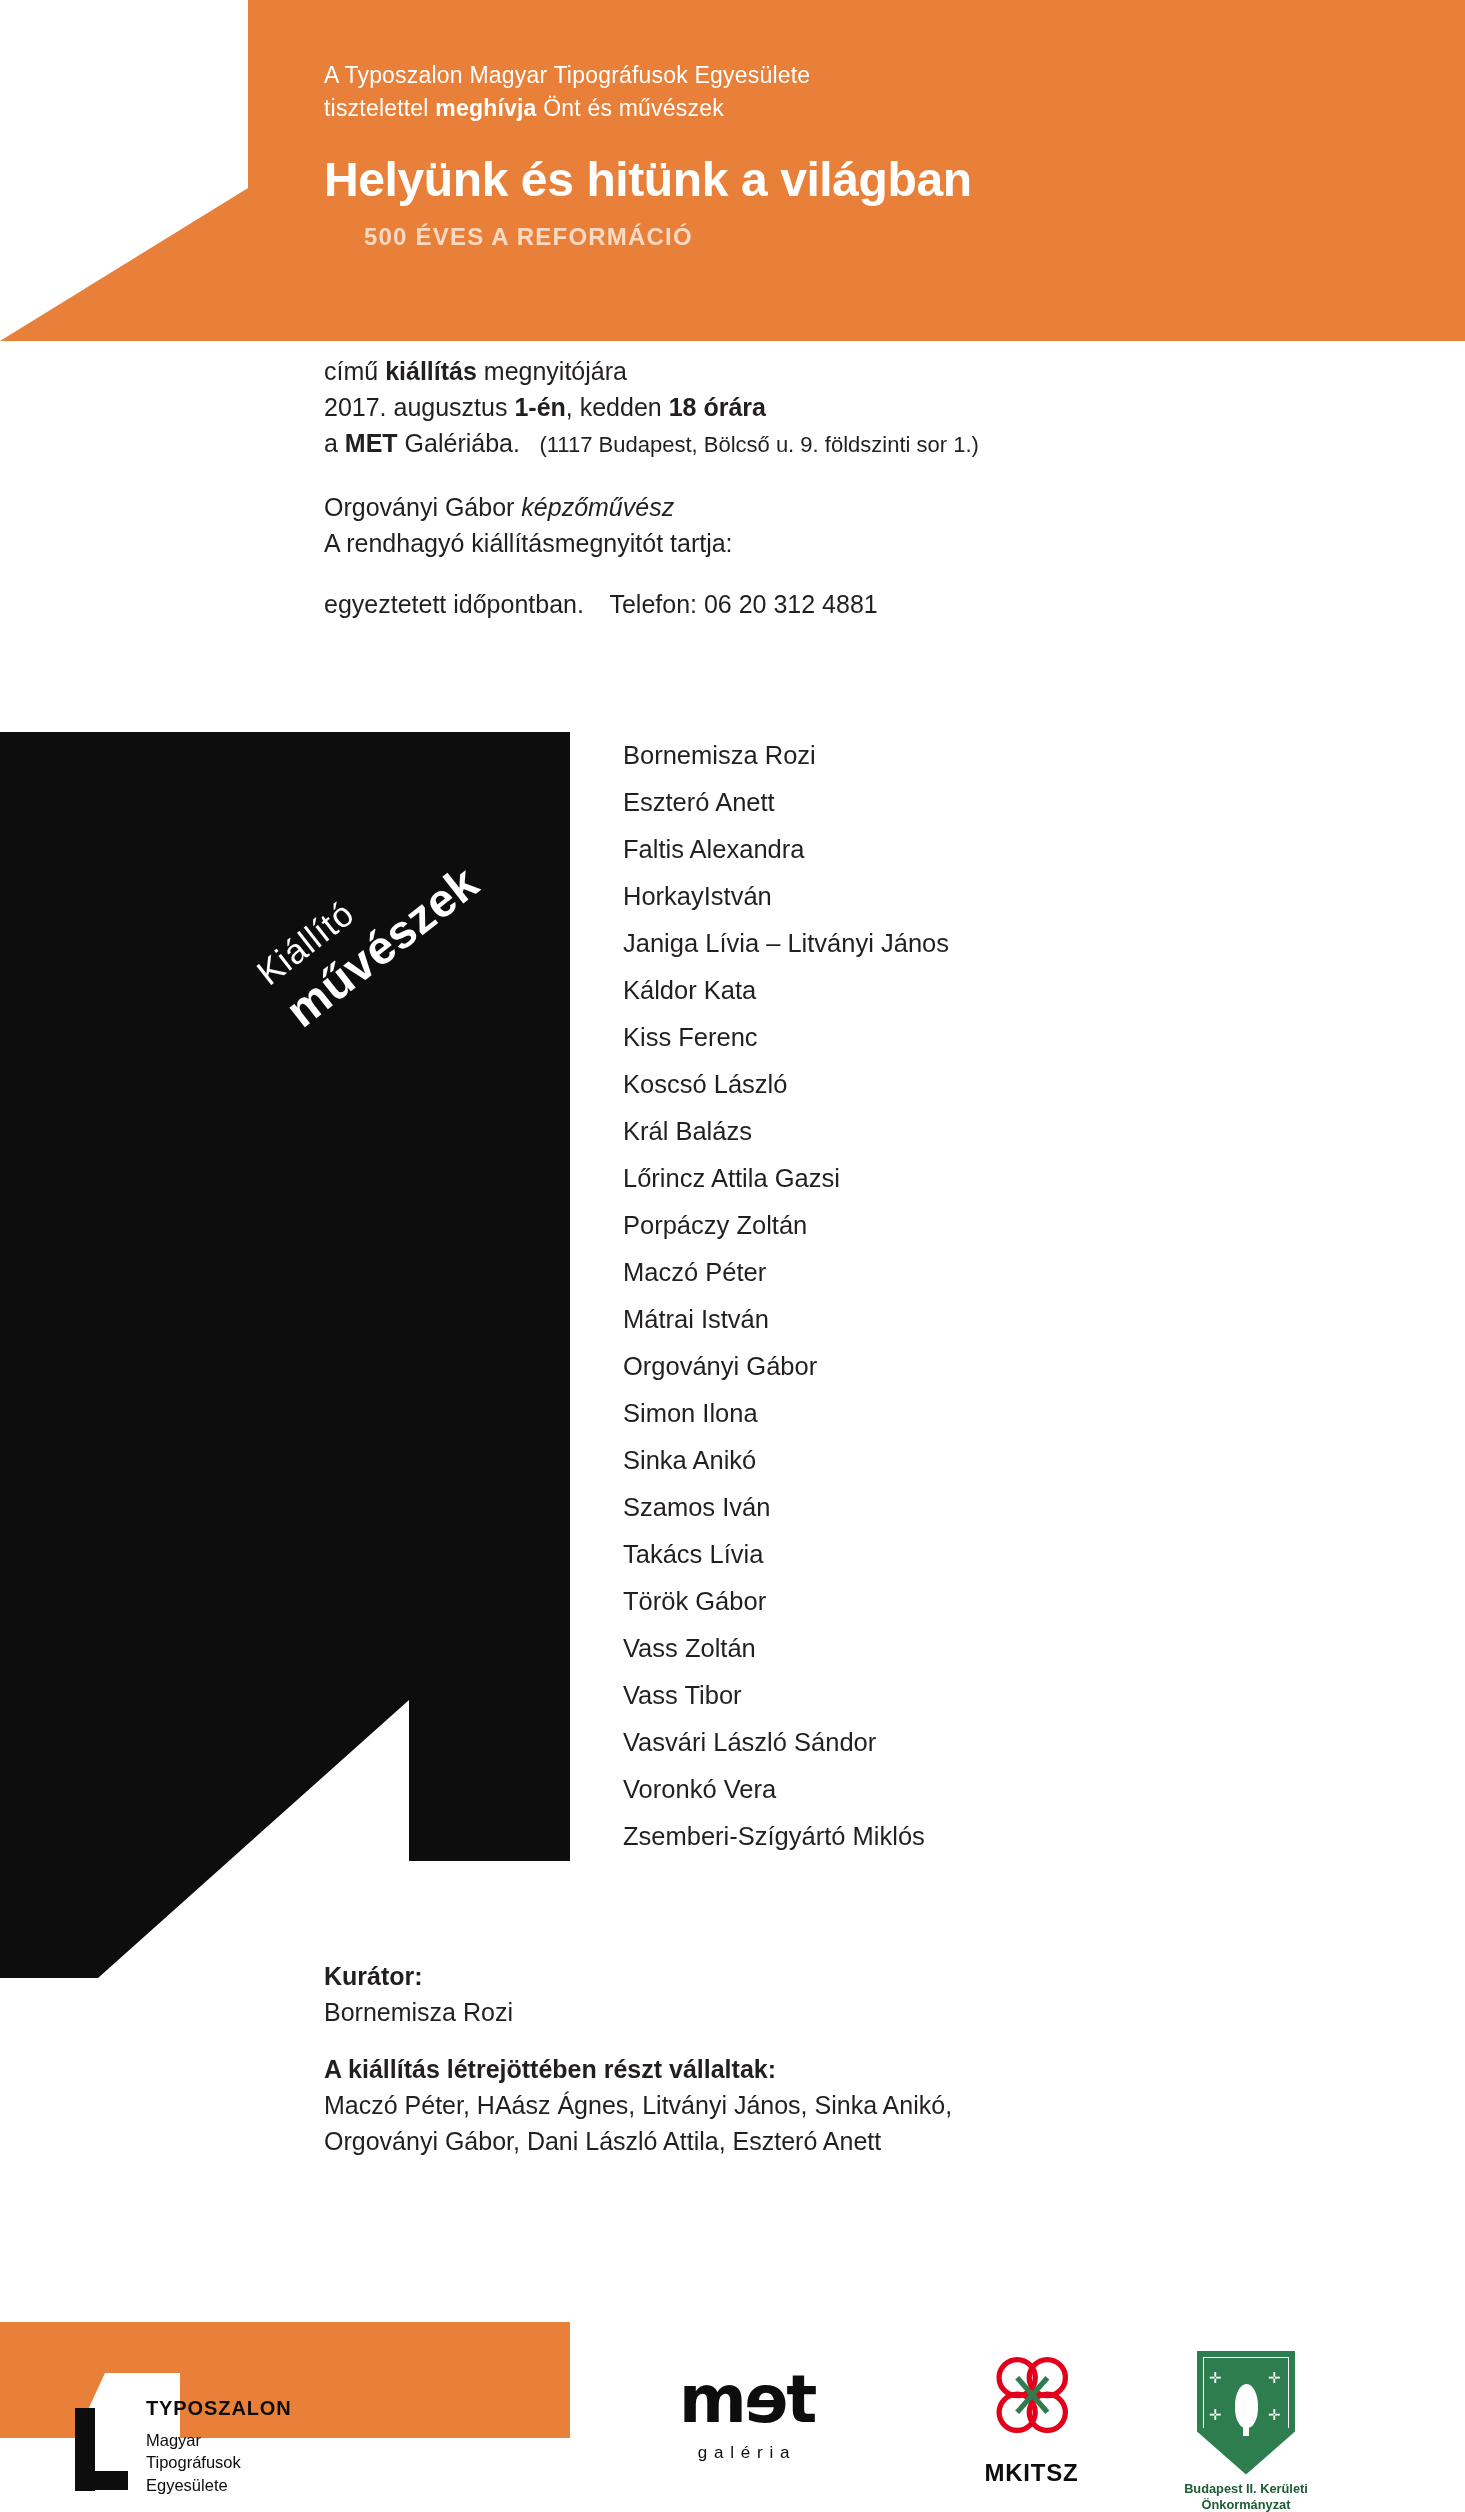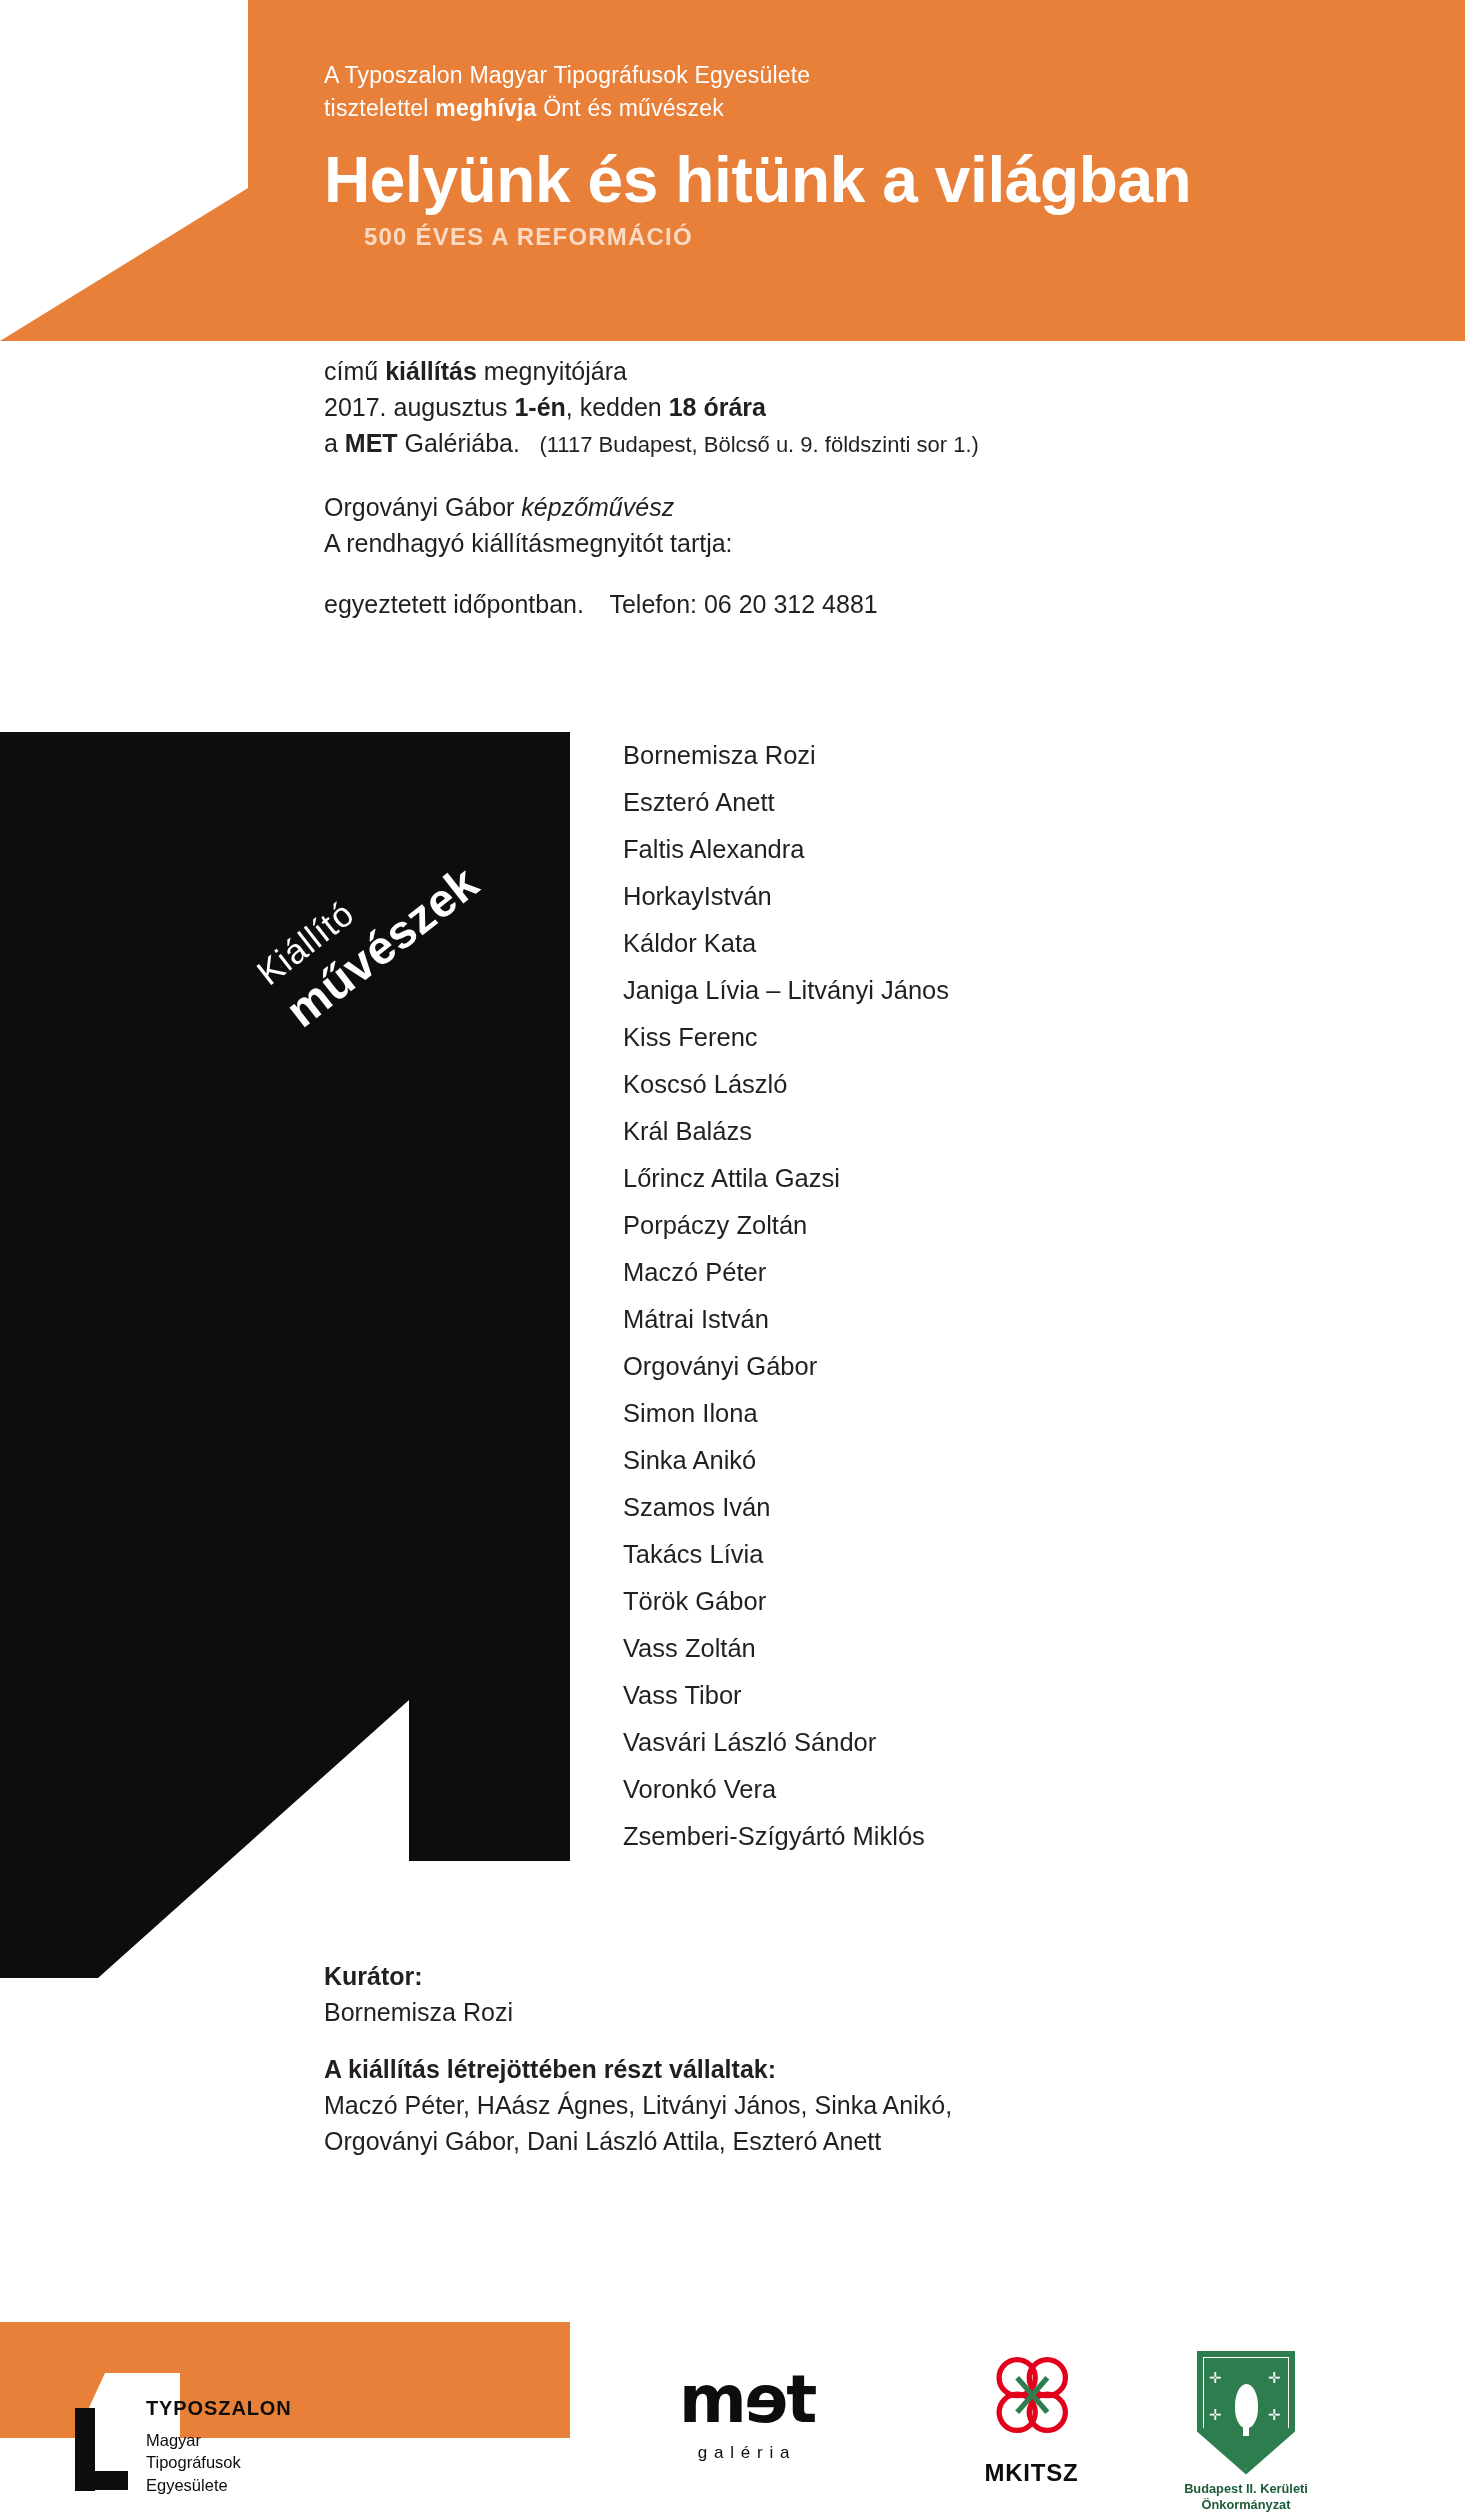--- a/index.html
+++ b/index.html
@@ -43,21 +43,21 @@
   .header-kicker {
     color: #ffffff;
     font-size: 23px;
     line-height: 33px;
     font-weight: 400;
     letter-spacing: 0.2px;
   }
   .header-kicker b { font-weight: 700; }
   .header-title {
     color: #ffffff;
-    font-size: 64px;
+    font-size: 48px;
     font-weight: 700;
     line-height: 56px;
     margin-top: 27px;
     letter-spacing: -0.4px;
   }
   .header-sub {
     color: #fbd9c2;
     font-size: 24px;
     line-height: 36px;
     margin-top: 10.5px;
@@ -343,22 +343,22 @@
 <div class="rot-label">
   <div class="l1">Kiállító</div>
   <div class="l2">művészek</div>
 </div>
 
 <div class="artists">
   <div class="artist">Bornemisza Rozi</div>
   <div class="artist">Eszteró Anett</div>
   <div class="artist">Faltis Alexandra</div>
   <div class="artist">HorkayIstván</div>
+  <div class="artist">Janiga Lívia – Litványi János</div>
   <div class="artist">Káldor Kata</div>
-  <div class="artist">Janiga Lívia – Litványi János</div>
   <div class="artist">Kiss Ferenc</div>
   <div class="artist">Koscsó László</div>
   <div class="artist">Král Balázs</div>
   <div class="artist">Lőrincz Attila Gazsi</div>
   <div class="artist">Porpáczy Zoltán</div>
   <div class="artist">Maczó Péter</div>
   <div class="artist">Mátrai István</div>
   <div class="artist">Orgoványi Gábor</div>
   <div class="artist">Simon Ilona</div>
   <div class="artist">Sinka Anikó</div>

